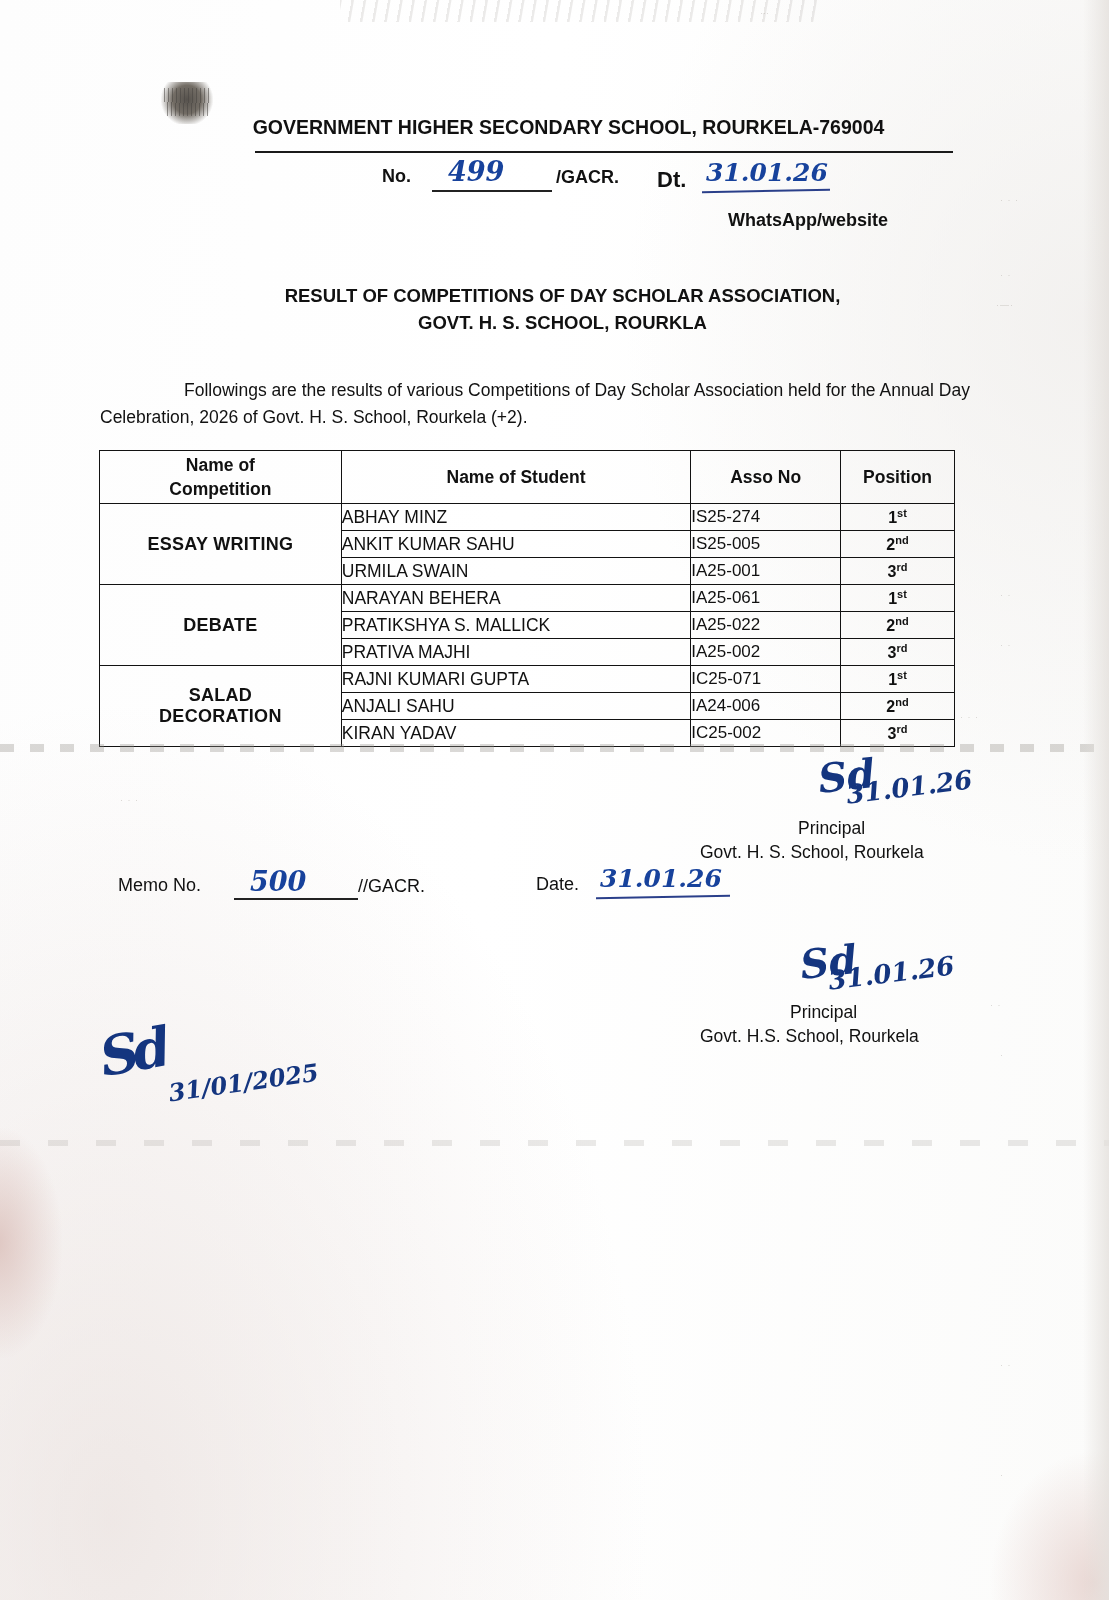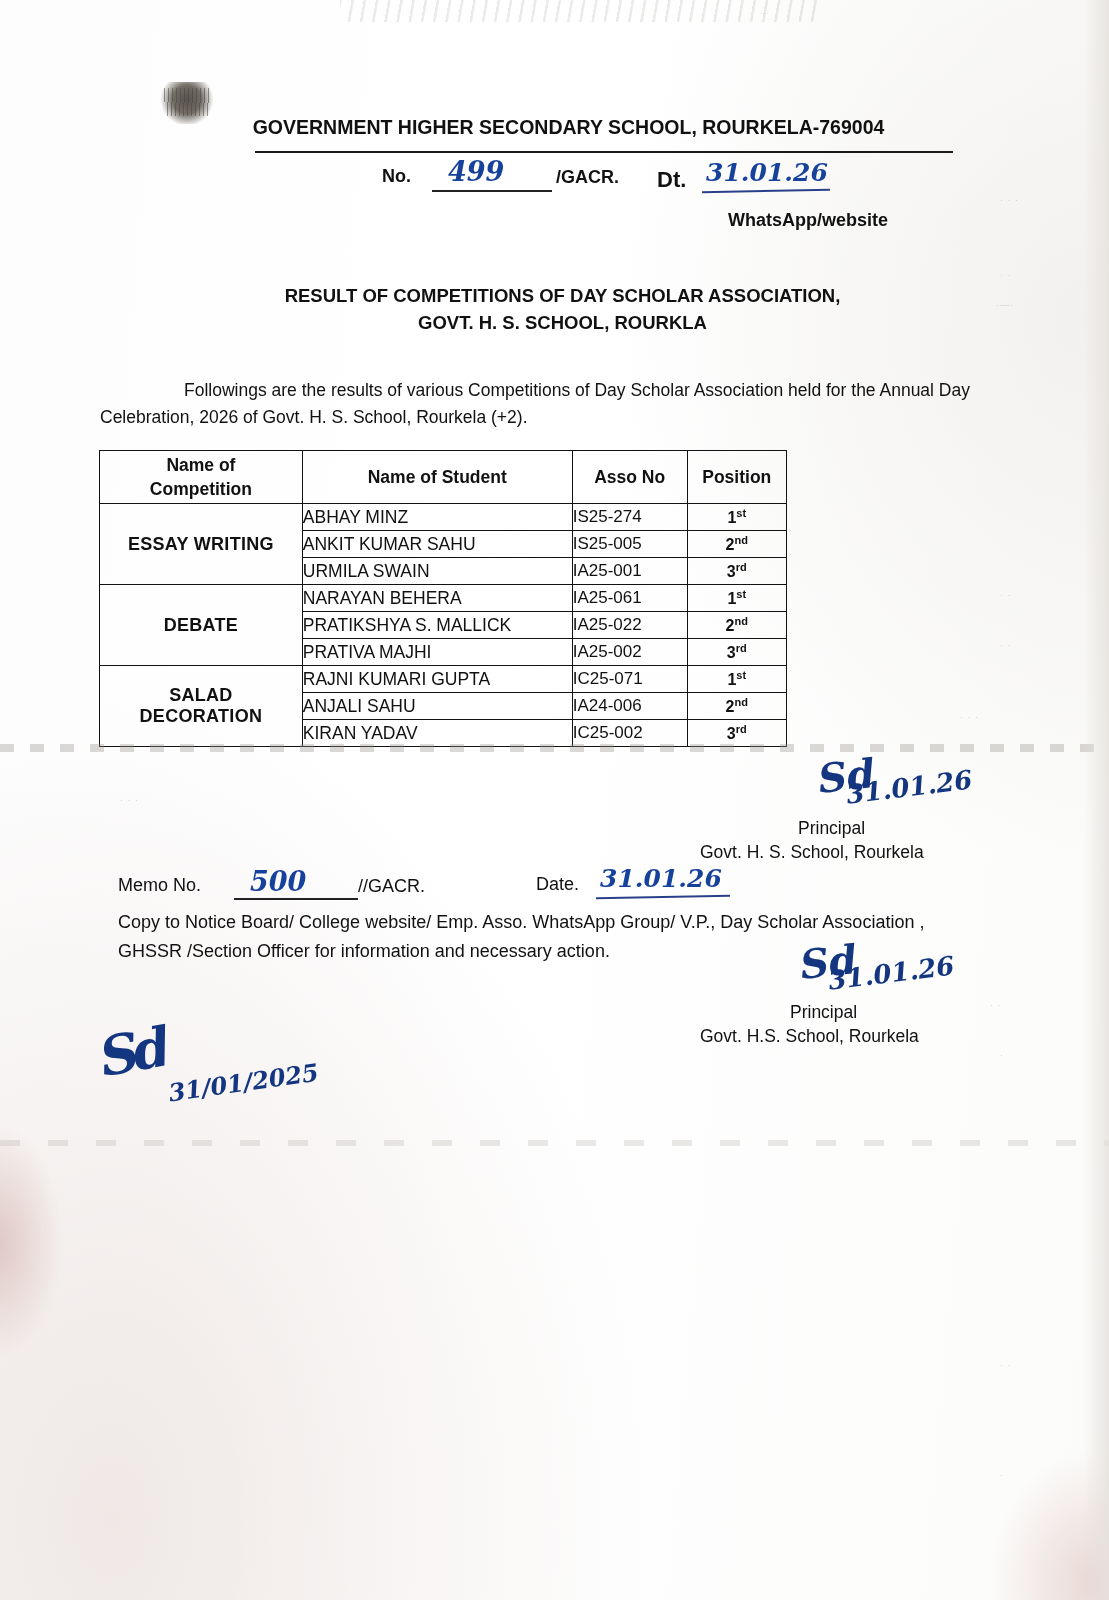--- a/index.html
+++ b/index.html
@@ -182,21 +182,21 @@
     font-size: 17.5px;
     line-height: 27px;
     text-indent: 84px;
   }
 
   
   table.results {
     position: absolute;
     top: 450px;
     left: 99px;
-    width: 688px;
+    width: 856px;
     border-collapse: collapse;
     font-size: 17px;
   }
   table.results th,
   table.results td {
     border: 1.6px solid #121212;
     padding: 0;
     height: 26px;
   }
   table.results th {
@@ -554,21 +554,20 @@
   <div class="school1">Govt. H. S. School, Rourkela</div>
 
   <div class="memo-label">Memo No.</div>
   <div class="memo-value hand">500</div>
   <div class="memo-underline"></div>
   <div class="memo-gacr">//GACR.</div>
   <div class="memo-date-label">Date.</div>
   <div class="memo-date-value hand">31.01.26</div>
   <div class="memo-date-underline"></div>
 
-  <div class="copyto">Copy to Notice Board/ College website/ Emp. Asso. WhatsApp Group/ V.P., Day Scholar Association , GHSSR /Section Officer for information and necessary action.</div>
 
   <div class="sign2">Sd</div>
   <div class="sign2-date">31.01.26</div>
   <div class="principal2">Principal</div>
   <div class="school2">Govt. H.S. School, Rourkela</div>
 
   <div class="sign3">Sd</div>
   <div class="sign3-date">31/01/2025</div>
 
   <div class="blot-bl"></div>

